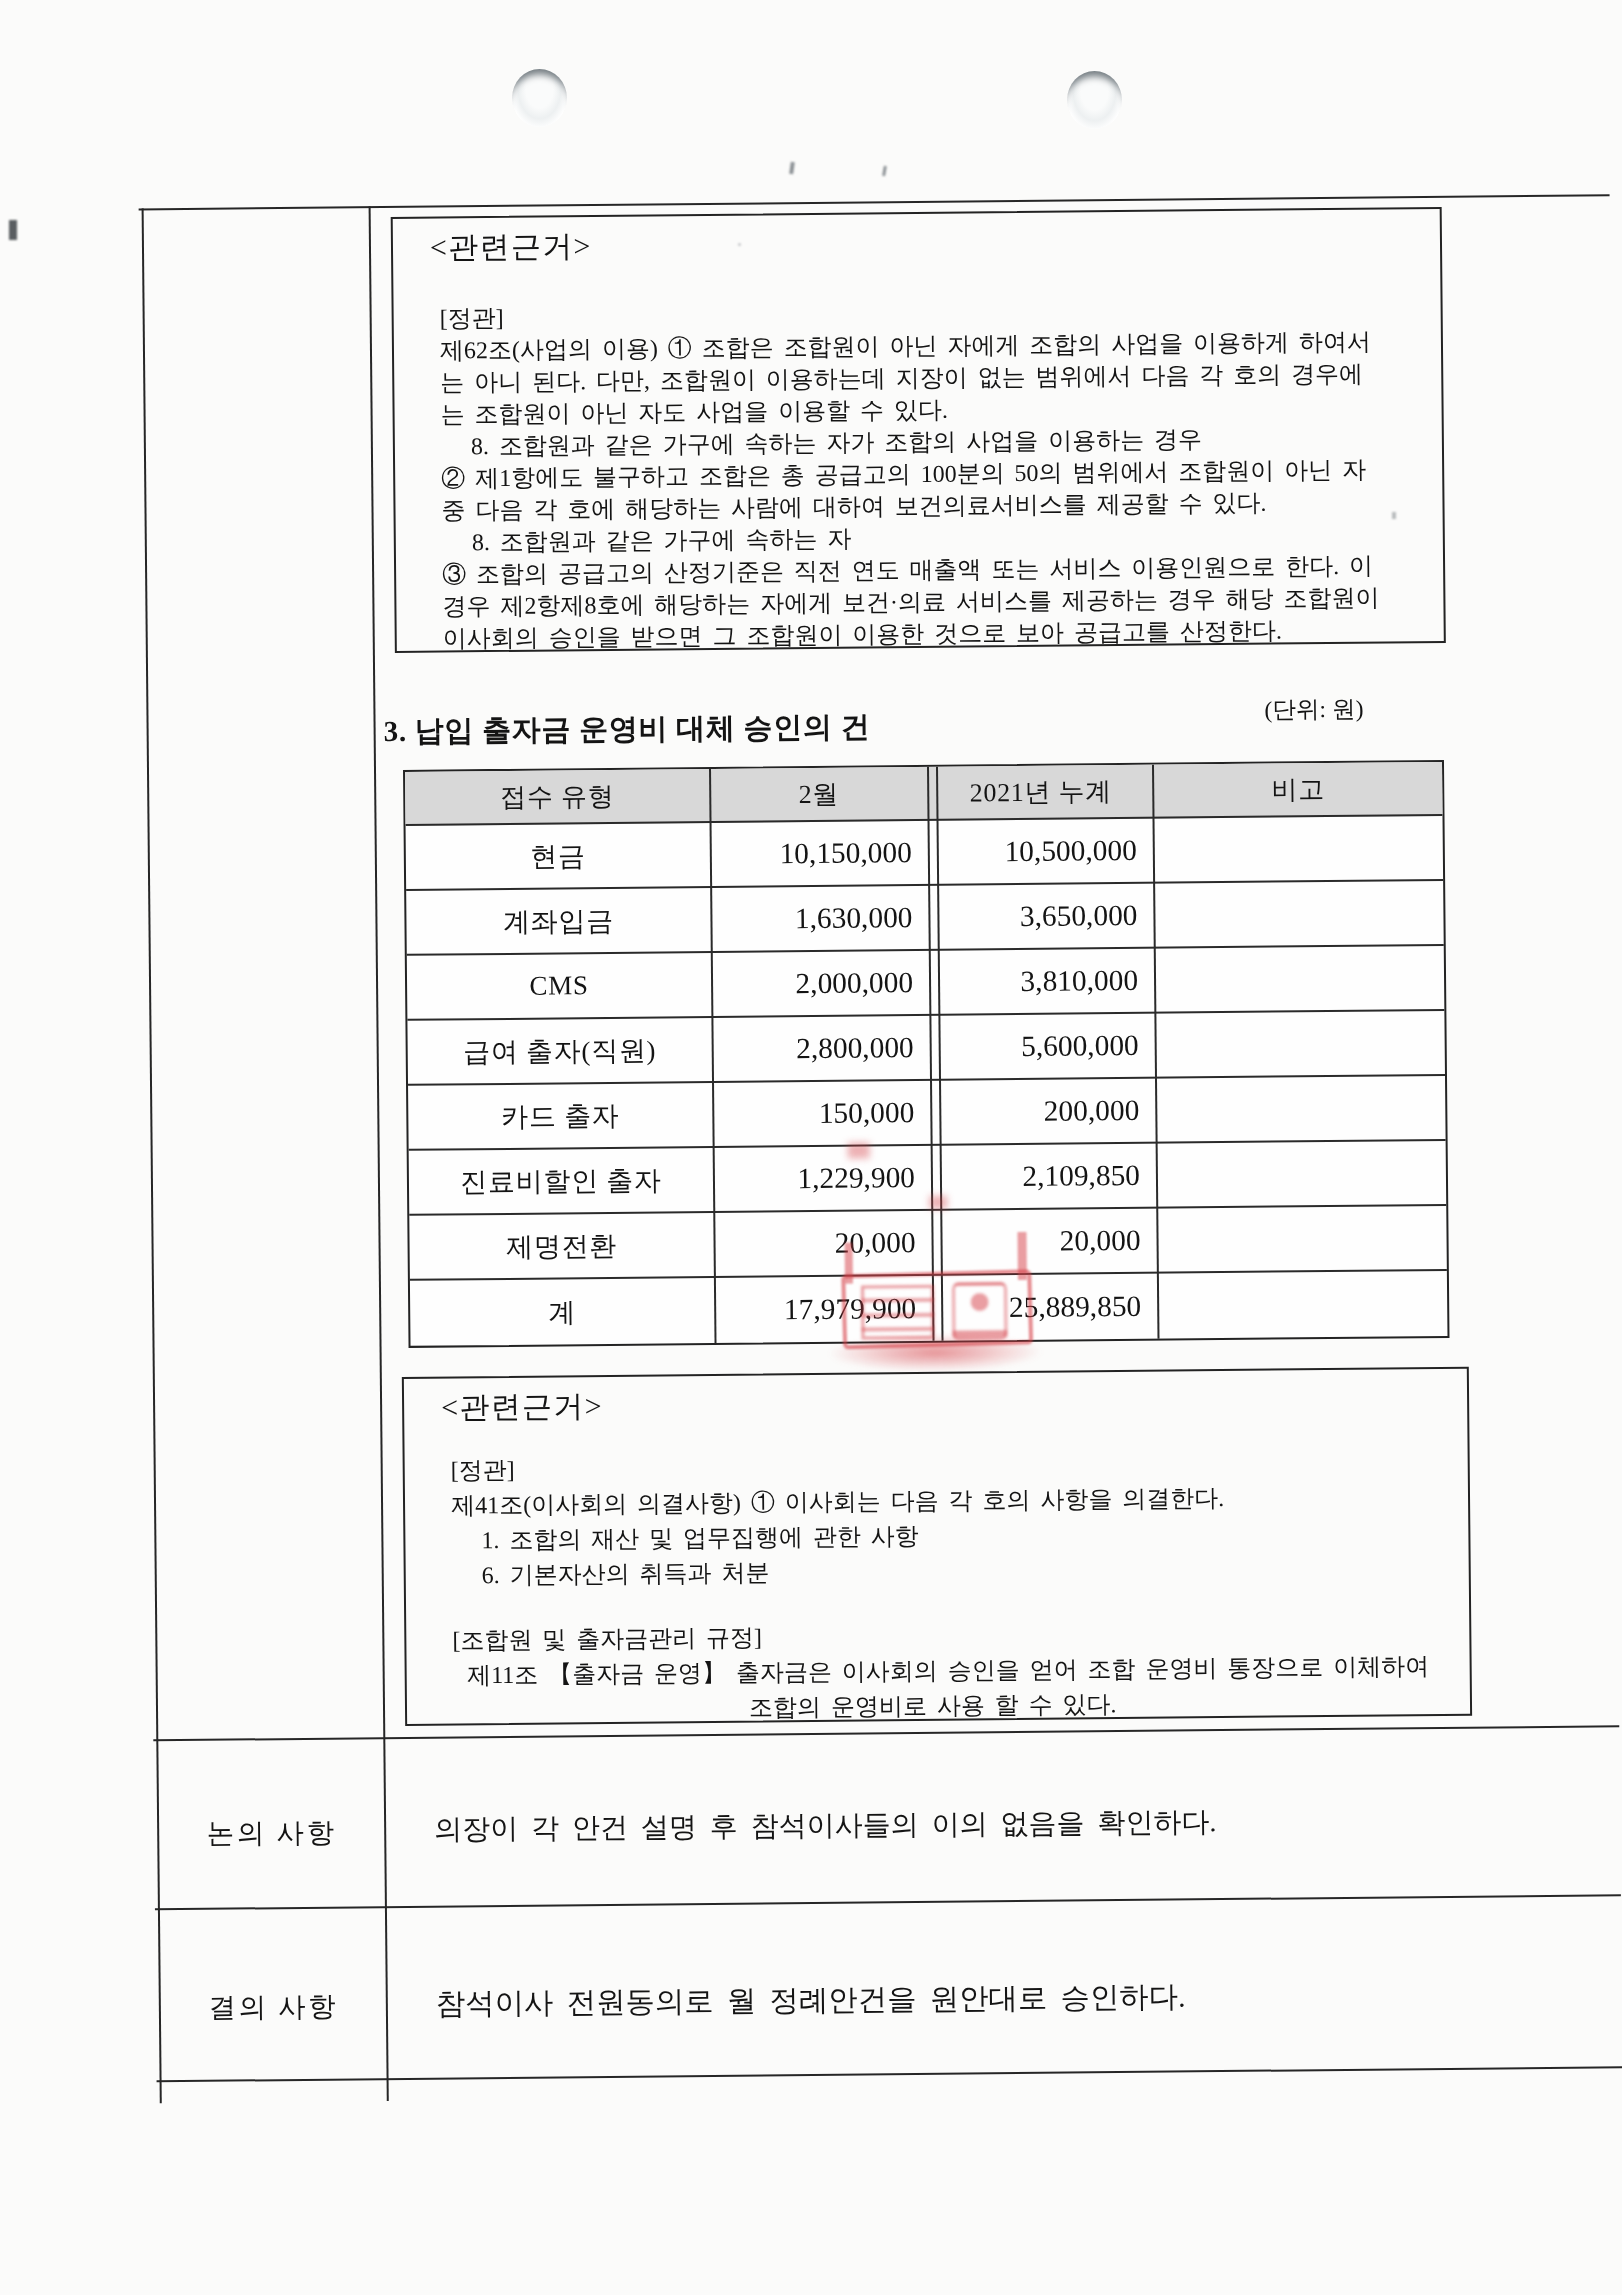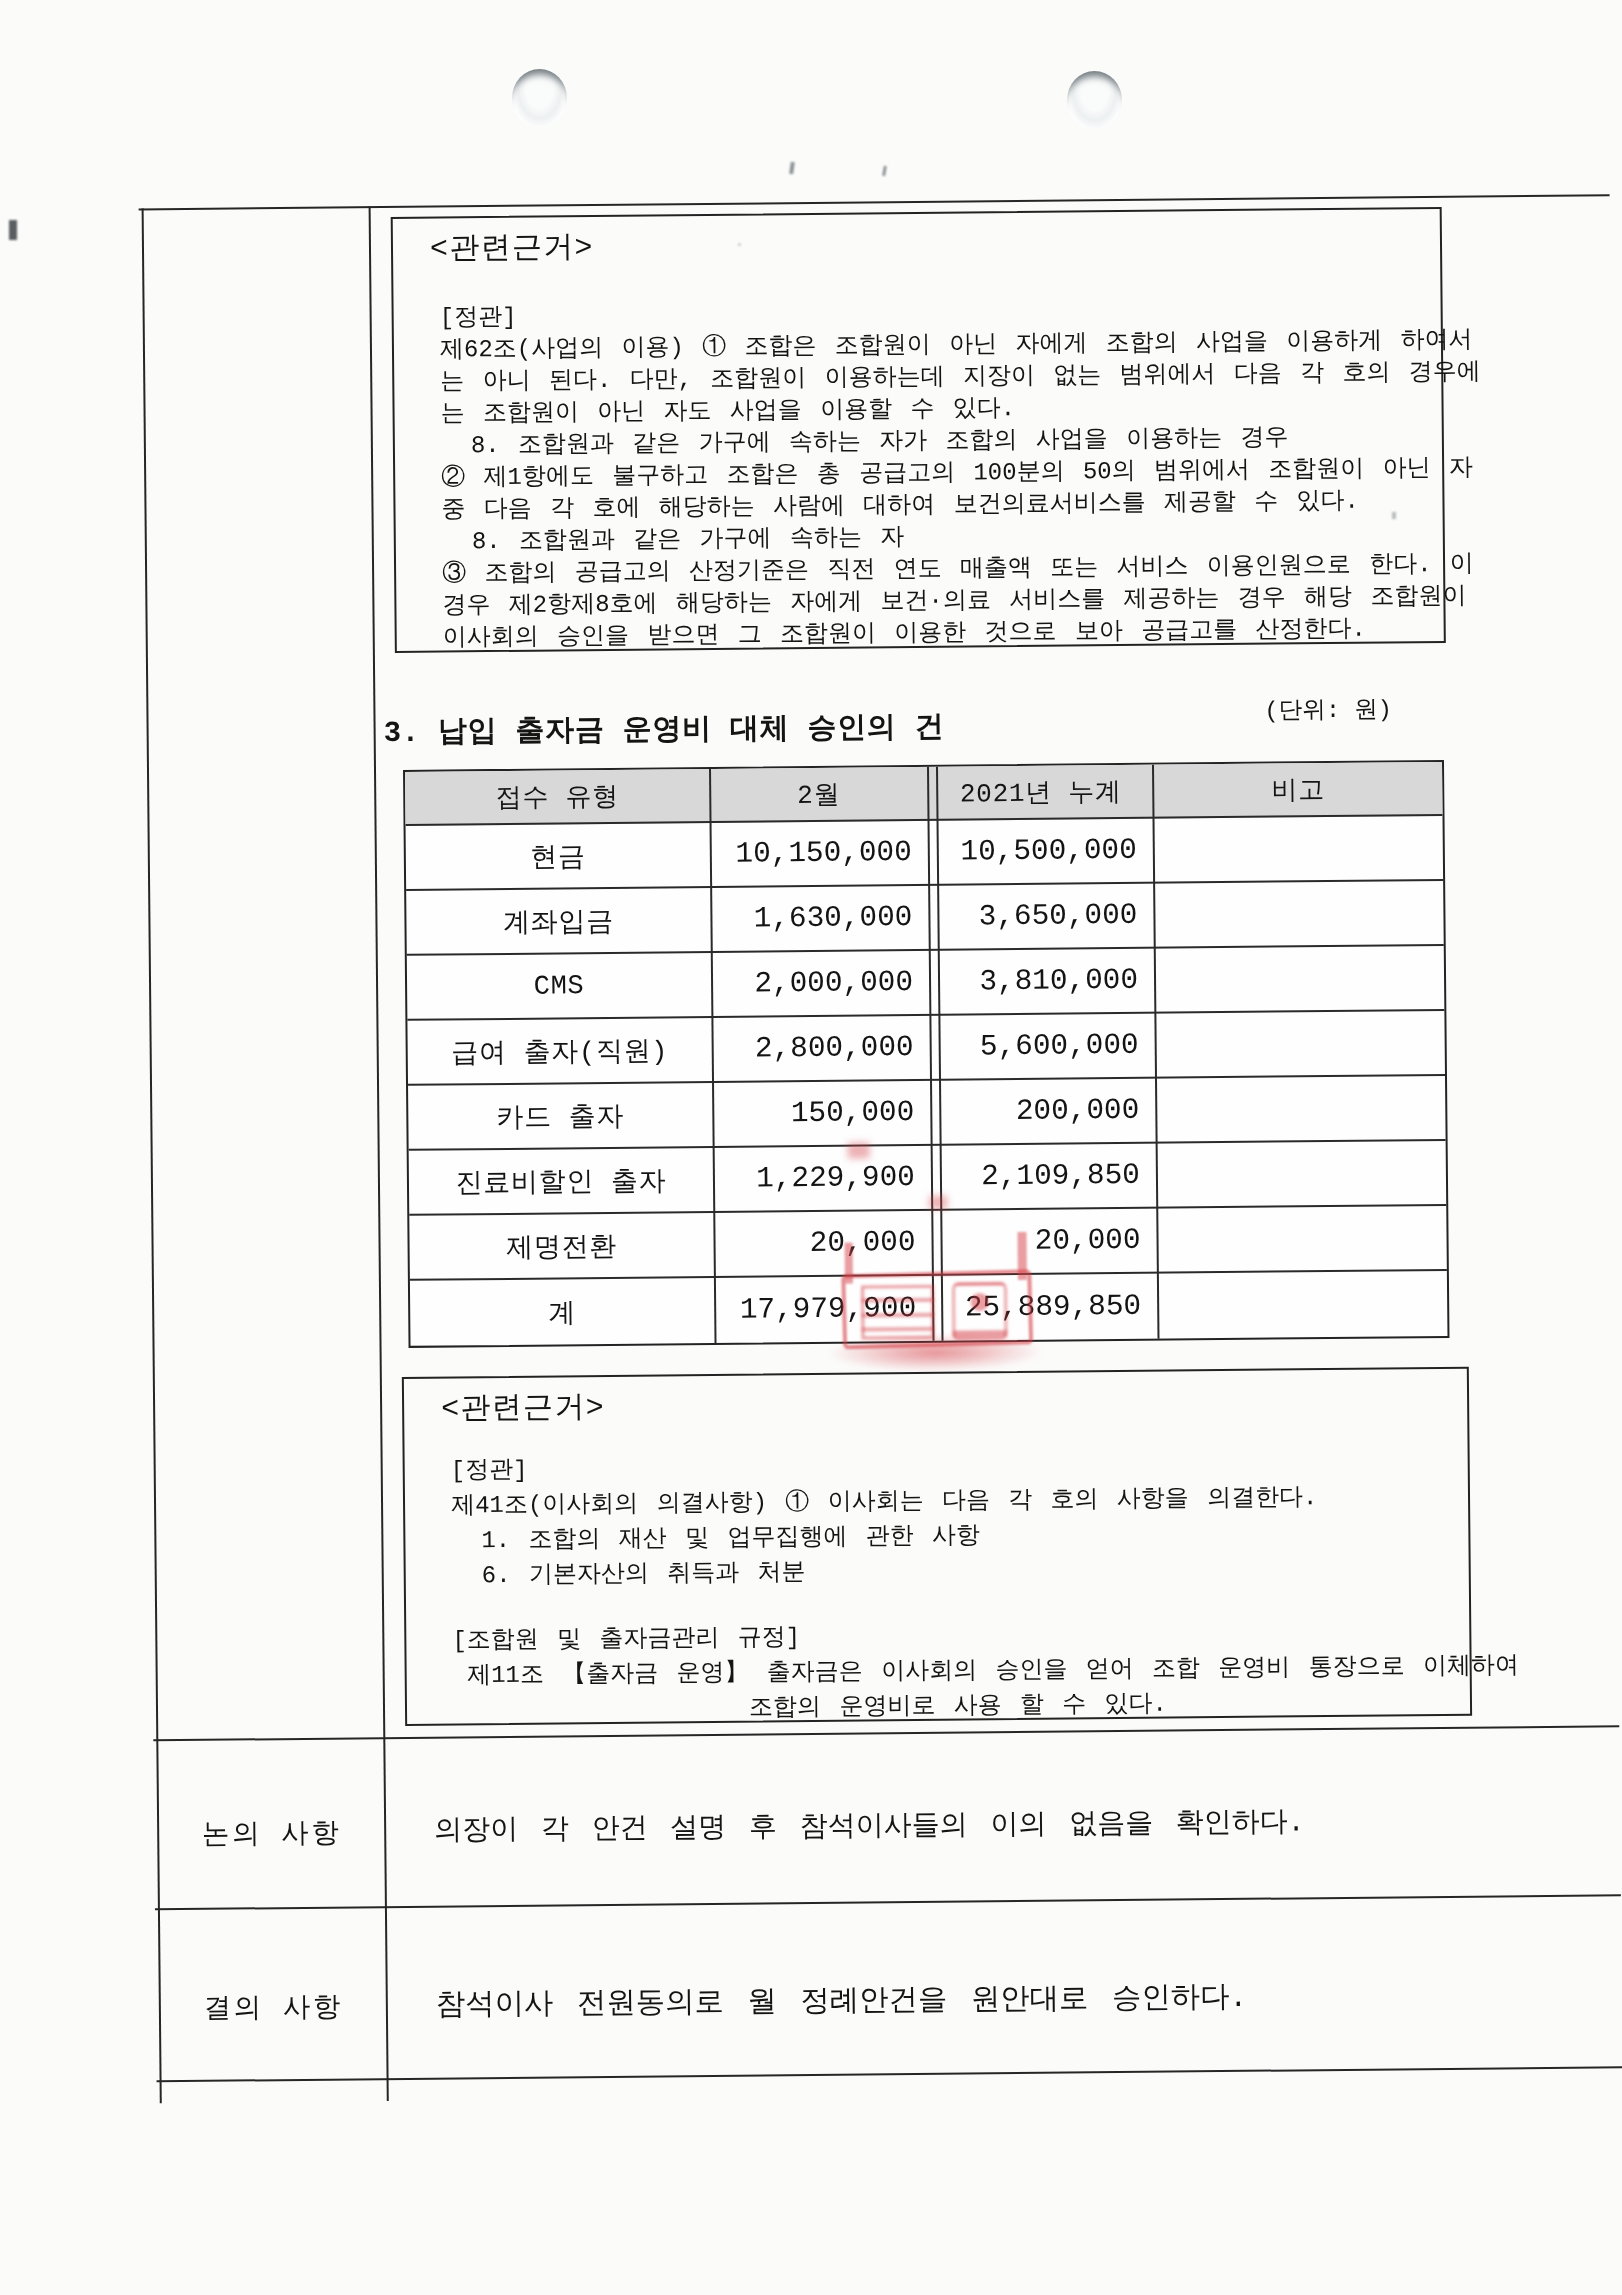--- a/index.html
+++ b/index.html
@@ -1,18 +1,18 @@
 <!DOCTYPE html>
 <html style="font-size:10.5px"><head>
 <meta charset="utf-8">
 <style>
   html,body{margin:0;padding:0;background:#e8e8e8;}
   .scan{
     position:relative;width:1623px;height:2295px;background:#fbfbfa;overflow:hidden;
-    font-family:Liberation Mono, monospace;color:#141414;
+    font-family:Liberation Serif, serif;color:#141414;
   }
   .sheet{position:absolute;left:0;top:0;width:1623px;height:2295px;
     transform:rotate(-0.55deg);transform-origin:811px 1080px;}
 
   
   .hline{position:absolute;height:2px;background:#262626;}
   #hl-top{left:147px;top:202px;width:1471px;}
   #hl-sep1{left:147px;top:1733px;width:1466px;}
   #hl-sep2{left:147px;top:1902px;width:1466px;}
   #hl-bottom{left:147px;top:2074px;width:1466px;}

